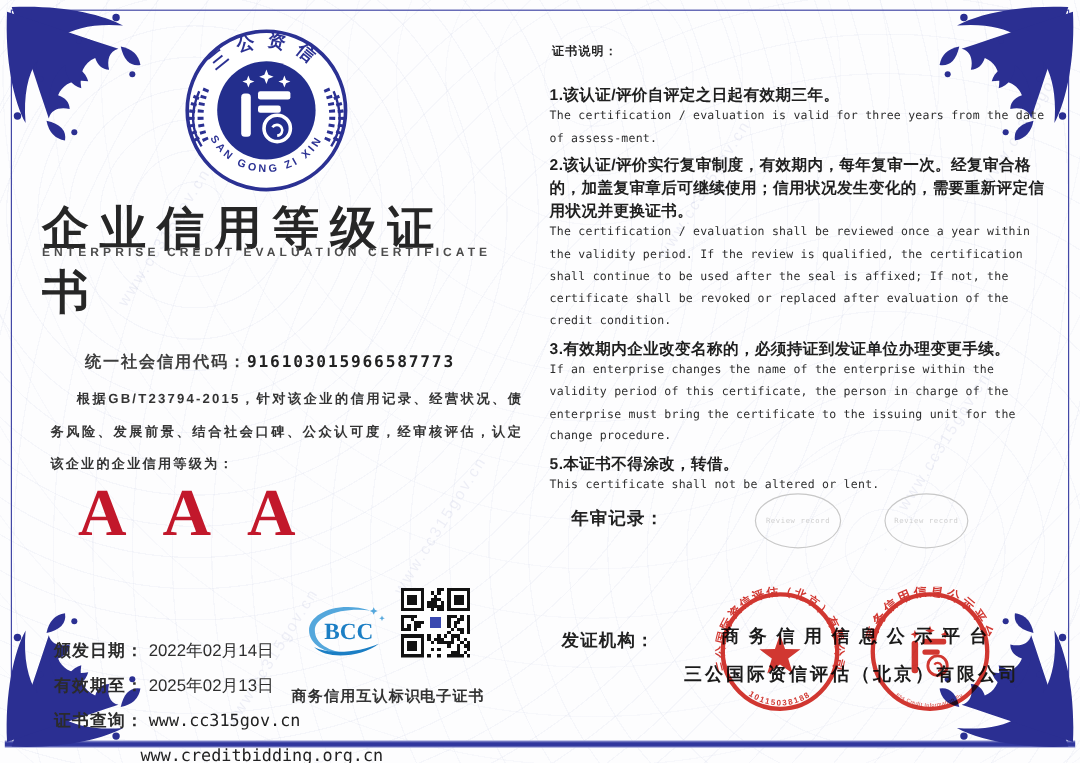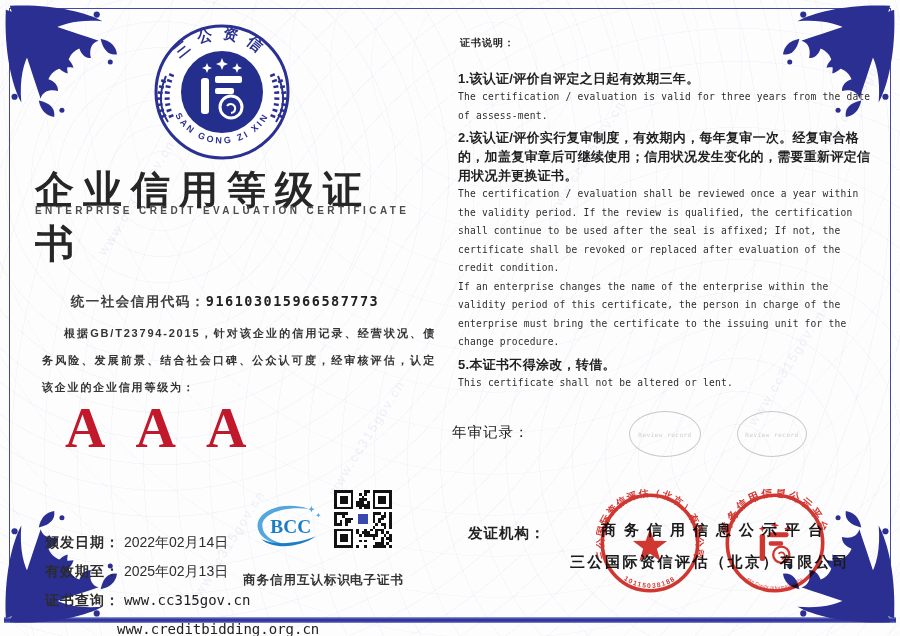--- a/index.html
+++ b/index.html
@@ -49,21 +49,21 @@
   .caption{position:absolute;top:572px;font-size:12.5px;font-weight:bold;color:#333;letter-spacing:1px;}
   .caption.c1{left:243px;}
   .caption.c2{left:350px;}
 
   
   .notes-head{position:absolute;left:460px;top:36px;font-size:10px;font-weight:bold;color:#222;letter-spacing:1px;}
   .notes{position:absolute;left:458px;top:66px;width:416px;}
   .note-zh{font-size:13px;font-weight:bold;color:#1f1f1f;line-height:19px;margin-top:3px;letter-spacing:.3px;}
   .note-en{font-family:"DejaVu Sans Mono","Liberation Mono",monospace;font-size:9.6px;
     color:#2d2d2d;line-height:18.5px;letter-spacing:.2px;}
-  .review-label{position:absolute;left:452px;top:423px;font-size:14.5px;font-weight:normal;color:#222;letter-spacing:1px;}
+  .review-label{position:absolute;left:476px;top:423px;font-size:14.5px;font-weight:bold;color:#222;letter-spacing:1px;}
   .stamp-ellipse{position:absolute;top:411px;height:44px;border:1px solid #c8c8c8;border-radius:50%;
     display:flex;align-items:center;justify-content:center;
     font-family:"DejaVu Sans Mono",monospace;font-size:6px;color:#cfcfcf;letter-spacing:.5px;}
   .stamp-ellipse.e1{left:629px;width:70px;}
   .stamp-ellipse.e2{left:737px;width:68px;}
   .issuer-label{position:absolute;left:468px;top:524px;font-size:14.5px;font-weight:bold;color:#222;letter-spacing:1px;}
   .issuer-line1{position:absolute;left:588px;top:521px;width:256px;text-align:center;
     font-size:15px;font-weight:bold;color:#1b1b1b;letter-spacing:8px;white-space:nowrap;}
   .issuer-line2{position:absolute;left:560px;top:553px;width:300px;text-align:center;
     font-size:15px;font-weight:bold;color:#1b1b1b;letter-spacing:2.5px;white-space:nowrap;}
@@ -306,20 +306,21 @@
 
   <div class="caption c1">商务信用互认标识</div>
   <div class="caption c2">电子证书</div>
 
   <div class="notes-head">证书说明：</div>
   <div class="notes">
     <div class="note-zh">1.该认证/评价自评定之日起有效期三年。</div>
     <div class="note-en">The certification / evaluation is valid for three years from the date of assess-ment.</div>
     <div class="note-zh">2.该认证/评价实行复审制度，有效期内，每年复审一次。经复审合格的，加盖复审章后可继续使用；信用状况发生变化的，需要重新评定信用状况并更换证书。</div>
     <div class="note-en">The certification / evaluation shall be reviewed once a year within the validity period. If the review is qualified,  the certification shall continue to be used after the seal is affixed; If not, the certificate shall be revoked or replaced after evaluation of the credit condition.</div>
+    <div class="note-zh">3.有效期内企业改变名称的，必须持证到发证单位办理变更手续。</div>
     <div class="note-en">If an enterprise changes the name of the enterprise within the validity period of this certificate, the person in charge of the enterprise must bring the certificate to the issuing unit for the change procedure.</div>
     <div class="note-zh">5.本证书不得涂改，转借。</div>
     <div class="note-en">This certificate shall not be altered or lent.</div>
   </div>
 
   <div class="review-label">年审记录：</div>
   <div class="stamp-ellipse e1">Review record</div>
   <div class="stamp-ellipse e2">Review record</div>
 
   <div class="issuer-label">发证机构：</div>

